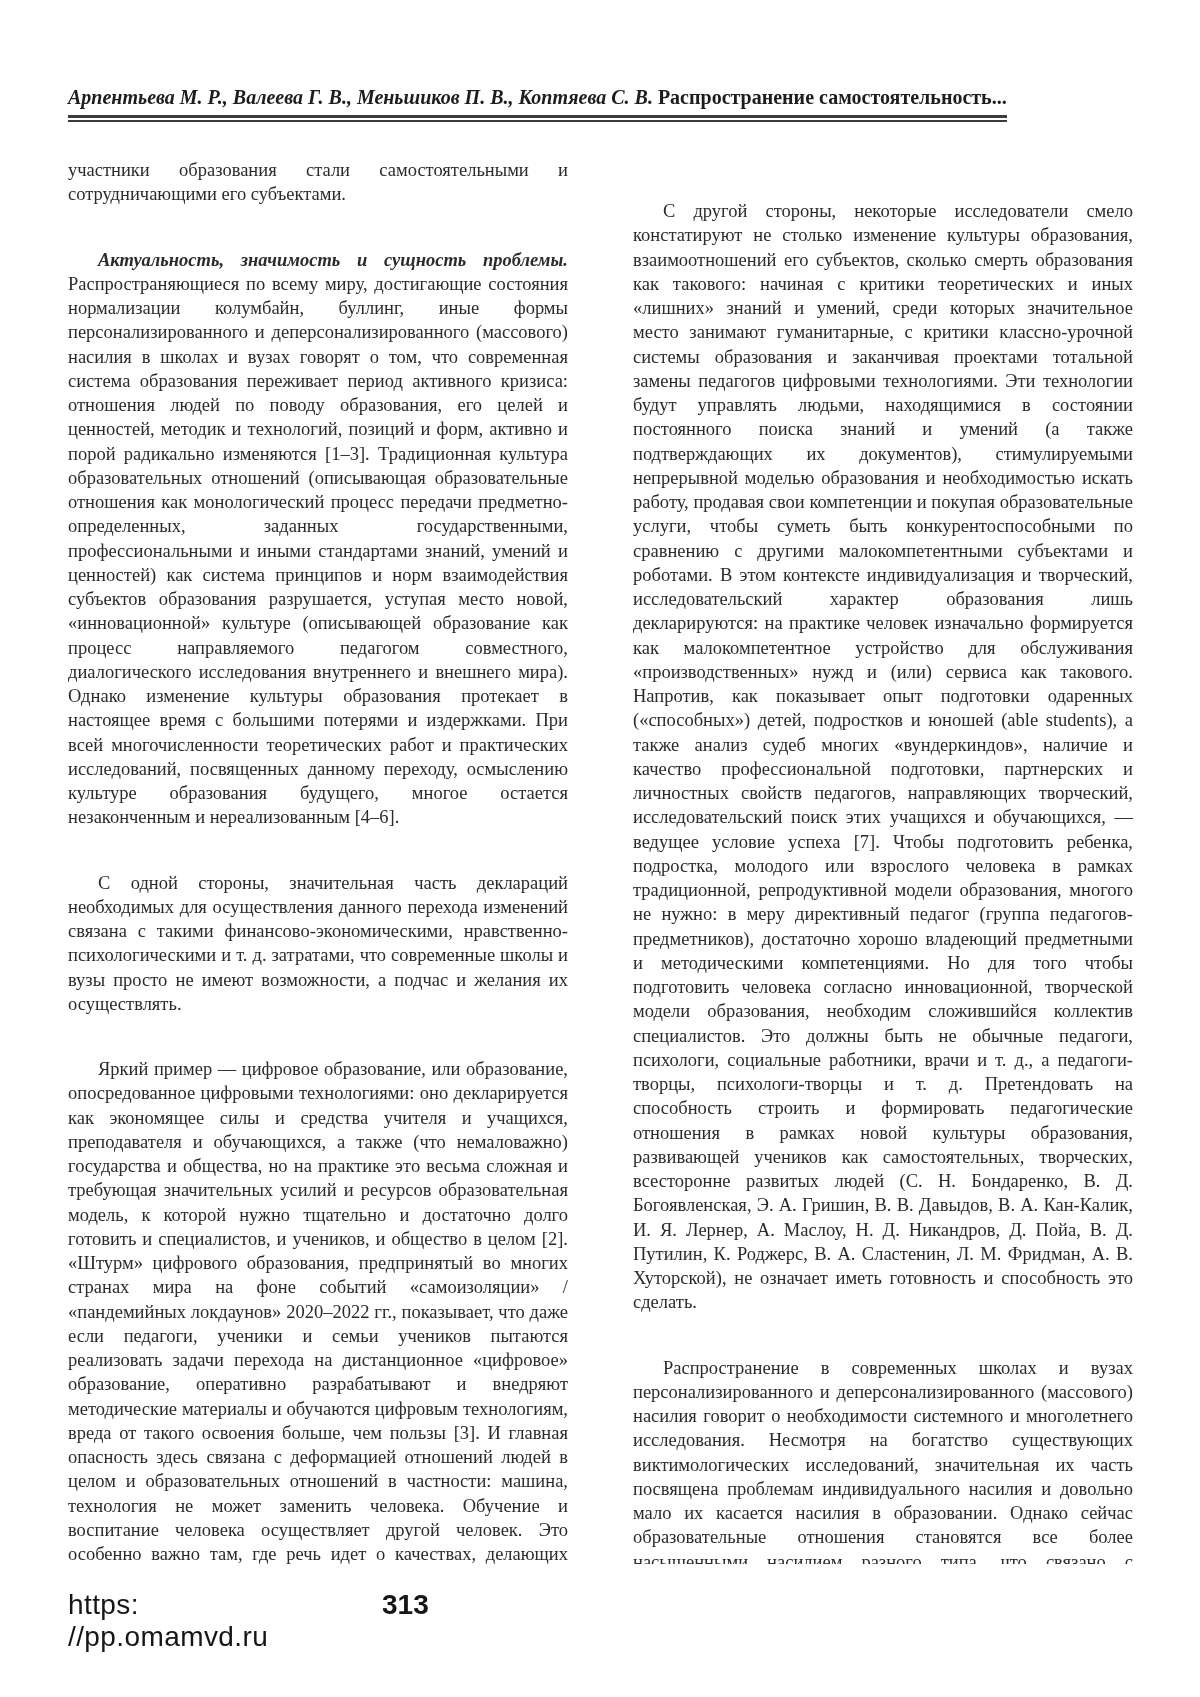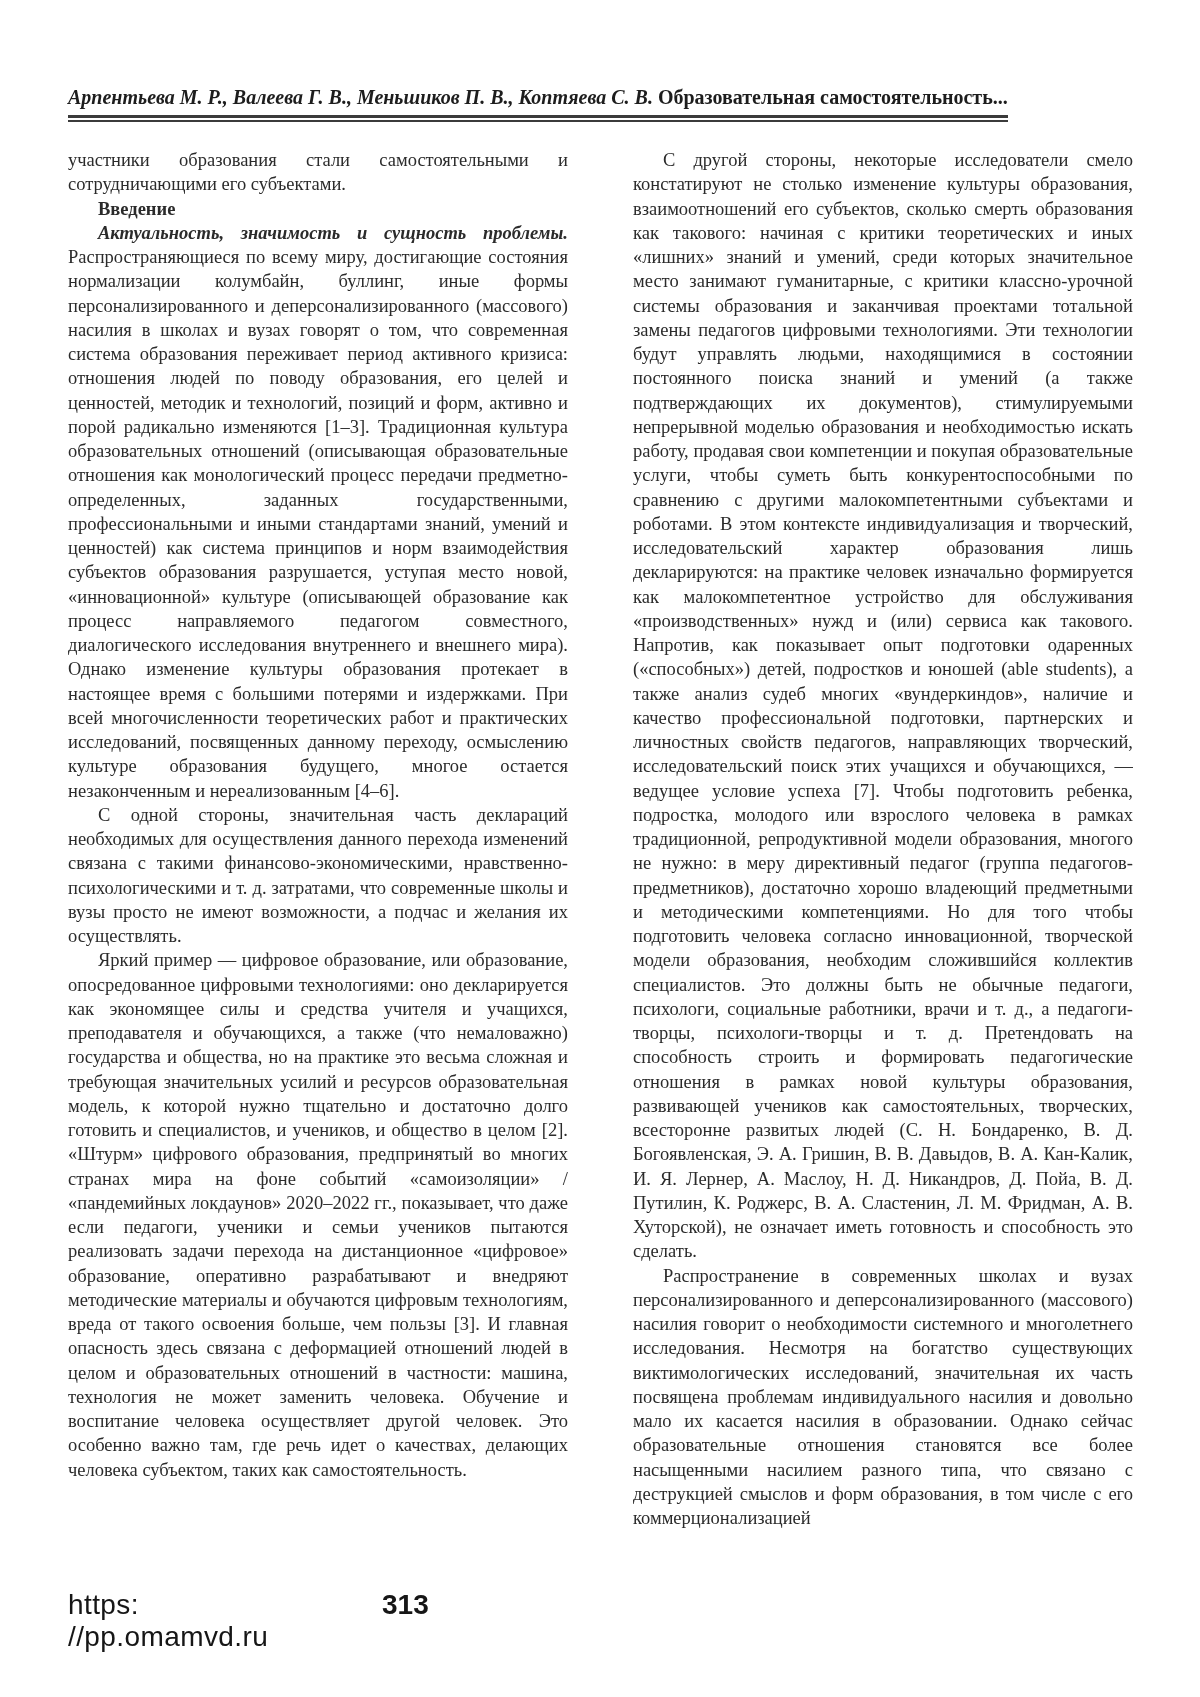--- a/index.html
+++ b/index.html
@@ -24,41 +24,41 @@
     font-size: 20px;
     font-weight: bold;
     color: #1d1d1d;
   }
   .running-head .authors { font-style: italic; font-family: Liberation Serif, serif; }
   .rule-top { height: 3px;   background: #3b3b3b; margin-top: 6px; }
   .rule-bot { height: 1.5px; background: #3b3b3b; margin-top: 2px; }
   
   .columns {
     position: absolute;
-    left: 68px; top: 148px;
+    left: 68px; top: 158px;
     width: 1065px; height: 1406px;
     display: flex;
     gap: 65px;
     overflow: hidden;
     font-family: Liberation Serif, serif;
   }
   .col {
     width: 512px; height: 1406px;
     overflow: hidden;
     hyphens: auto;
     -webkit-hyphens: auto;
   }
   .col p {
     margin: 0;
     text-align: justify;
     font-size: 18.5px;
     line-height: 24.25px;
     color: #2b2b2b;
   }
-  .col p.indent { text-indent: 30px; }
+  .col p.indent { text-indent: 30px; margin-top: 41px; }
   .col span.regular    { font-weight: normal; font-style: normal; }
   .col span.bold       { font-weight: bold;   font-style: normal; }
   .col span.bolditalic { font-weight: bold;   font-style: italic; }
   
   .footer {
     position: absolute;
     left: 68px; top: 1589px;
     width: 1065px;
     display: flex;
     align-items: baseline;
@@ -84,29 +84,28 @@
     padding-left: 44px;
     box-sizing: border-box;
   }
 </style>
 </head>
 <body>
 
 <div class="page">
 
   <div class="running-head">
-    <div><span class="authors">Арпентьева М. Р., Валеева Г. В., Меньшиков П. В., Коптяева С. В. </span><span class="short-title">Образовательная самостоятельность...</span></div>
+    <div><span class="authors">Арпентьева М. Р., Валеева Г. В., Меньшиков П. В., Коптяева С. В. </span><span class="short-title">Распространение самостоятельность...</span></div>
     <div class="rule-top"></div>
     <div class="rule-bot"></div>
   </div>
 
   <div class="columns">
     <div class="col" lang="ru">
         <p><span class="regular">участники образования стали самостоятельными и сотрудничающими его субъектами.</span></p>
-        <p class="indent"><span class="bold">Введение</span></p>
         <p class="indent"><span class="bolditalic">Актуальность, значимость и сущность проблемы. </span><span class="regular">Распространяющиеся по всему миру, достигающие состояния нормализации колумбайн, буллинг, иные формы персонализированного и деперсонализированного (массового) насилия в школах и вузах говорят о том, что современная система образования переживает период активного кризиса: отношения людей по поводу образования, его целей и ценностей, методик и технологий, позиций и форм, активно и порой радикально изменяются [1–3]. Традиционная культура образовательных отношений (описывающая образовательные отношения как монологический процесс передачи предметно-определенных, заданных государственными, профессиональными и иными стандартами знаний, умений и ценностей) как система принципов и норм взаимодействия субъектов образования разрушается, уступая место новой, «инновационной» культуре (описывающей образование как процесс направляемого педагогом совместного, диалогического исследования внутреннего и внешнего мира). Однако изменение культуры образования протекает в настоящее время с большими потерями и издержками. При всей многочисленности теоретических работ и практических исследований, посвященных данному переходу, осмыслению культуре образования будущего, многое остается незаконченным и нереализованным [4–6].</span></p>
         <p class="indent"><span class="regular">С одной стороны, значительная часть деклараций необходимых для осуществления данного перехода изменений связана с такими финансово-экономическими, нравственно-психологическими и т. д. затратами, что современные школы и вузы просто не имеют возможности, а подчас и желания их осуществлять.</span></p>
         <p class="indent"><span class="regular">Яркий пример — цифровое образование, или образование, опосредованное цифровыми технологиями: оно декларируется как экономящее силы и средства учителя и учащихся, преподавателя и обучающихся, а также (что немаловажно) государства и общества, но на практике это весьма сложная и требующая значительных усилий и ресурсов образовательная модель, к которой нужно тщательно и достаточно долго готовить и специалистов, и учеников, и общество в целом [2]. «Штурм» цифрового образования, предпринятый во многих странах мира на фоне событий «самоизоляции» / «пандемийных локдаунов» 2020–2022 гг., показывает, что даже если педагоги, ученики и семьи учеников пытаются реализовать задачи перехода на дистанционное «цифровое» образование, оперативно разрабатывают и внедряют методические материалы и обучаются цифровым технологиям, вреда от такого освоения больше, чем пользы [3]. И главная опасность здесь связана с деформацией отношений людей в целом и образовательных отношений в частности: машина, технология не может заменить человека. Обучение и воспитание человека осуществляет другой человек. Это особенно важно там, где речь идет о качествах, делающих человека субъектом, таких как самостоятельность.</span></p>
       </div>
     <div class="col" lang="ru">
         <p class="indent"><span class="regular">С другой стороны, некоторые исследователи смело констатируют не столько изменение культуры образования, взаимоотношений его субъектов, сколько смерть образования как такового: начиная с критики теоретических и иных «лишних» знаний и умений, среди которых значительное место занимают гуманитарные, с критики классно-урочной системы образования и заканчивая проектами тотальной замены педагогов цифровыми технологиями. Эти технологии будут управлять людьми, находящимися в состоянии постоянного поиска знаний и умений (а также подтверждающих их документов), стимулируемыми непрерывной моделью образования и необходимостью искать работу, продавая свои компетенции и покупая образовательные услуги, чтобы суметь быть конкурентоспособными по сравнению с другими малокомпетентными субъектами и роботами. В этом контексте индивидуализация и творческий, исследовательский характер образования лишь декларируются: на практике человек изначально формируется как малокомпетентное устройство для обслуживания «производственных» нужд и (или) сервиса как такового. Напротив, как показывает опыт подготовки одаренных («способных») детей, подростков и юношей (able students), а также анализ судеб многих «вундеркиндов», наличие и качество профессиональной подготовки, партнерских и личностных свойств педагогов, направляющих творческий, исследовательский поиск этих учащихся и обучающихся, — ведущее условие успеха [7]. Чтобы подготовить ребенка, подростка, молодого или взрослого человека в рамках традиционной, репродуктивной модели образования, многого не нужно: в меру директивный педагог (группа педагогов-предметников), достаточно хорошо владеющий предметными и методическими компетенциями. Но для того чтобы подготовить человека согласно инновационной, творческой модели образования, необходим сложившийся коллектив специалистов. Это должны быть не обычные педагоги, психологи, социальные работники, врачи и т. д., а педагоги-творцы, психологи-творцы и т. д. Претендовать на способность строить и формировать педагогические отношения в рамках новой культуры образования, развивающей учеников как самостоятельных, творческих, всесторонне развитых людей (С. Н. Бондаренко, В. Д. Богоявленская, Э. А. Гришин, В. В. Давыдов, В. А. Кан-Калик, И. Я. Лернер, А. Маслоу, Н. Д. Никандров, Д. Пойа, В. Д. Путилин, К. Роджерс, В. А. Сластенин, Л. М. Фридман, А. В. Хуторской), не означает иметь готовность и способность это сделать.</span></p>
         <p class="indent"><span class="regular">Распространение в современных школах и вузах персонализированного и деперсонализированного (массового) насилия говорит о необходимости системного и многолетнего исследования. Несмотря на богатство существующих виктимологических исследований, значительная их часть посвящена проблемам индивидуального насилия и довольно мало их касается насилия в образовании. Однако сейчас образовательные отношения становятся все более насыщенными насилием разного типа, что связано с деструкцией смыслов и форм образования, в том числе с его коммерционализацией</span></p>
       </div>
   </div>
 

